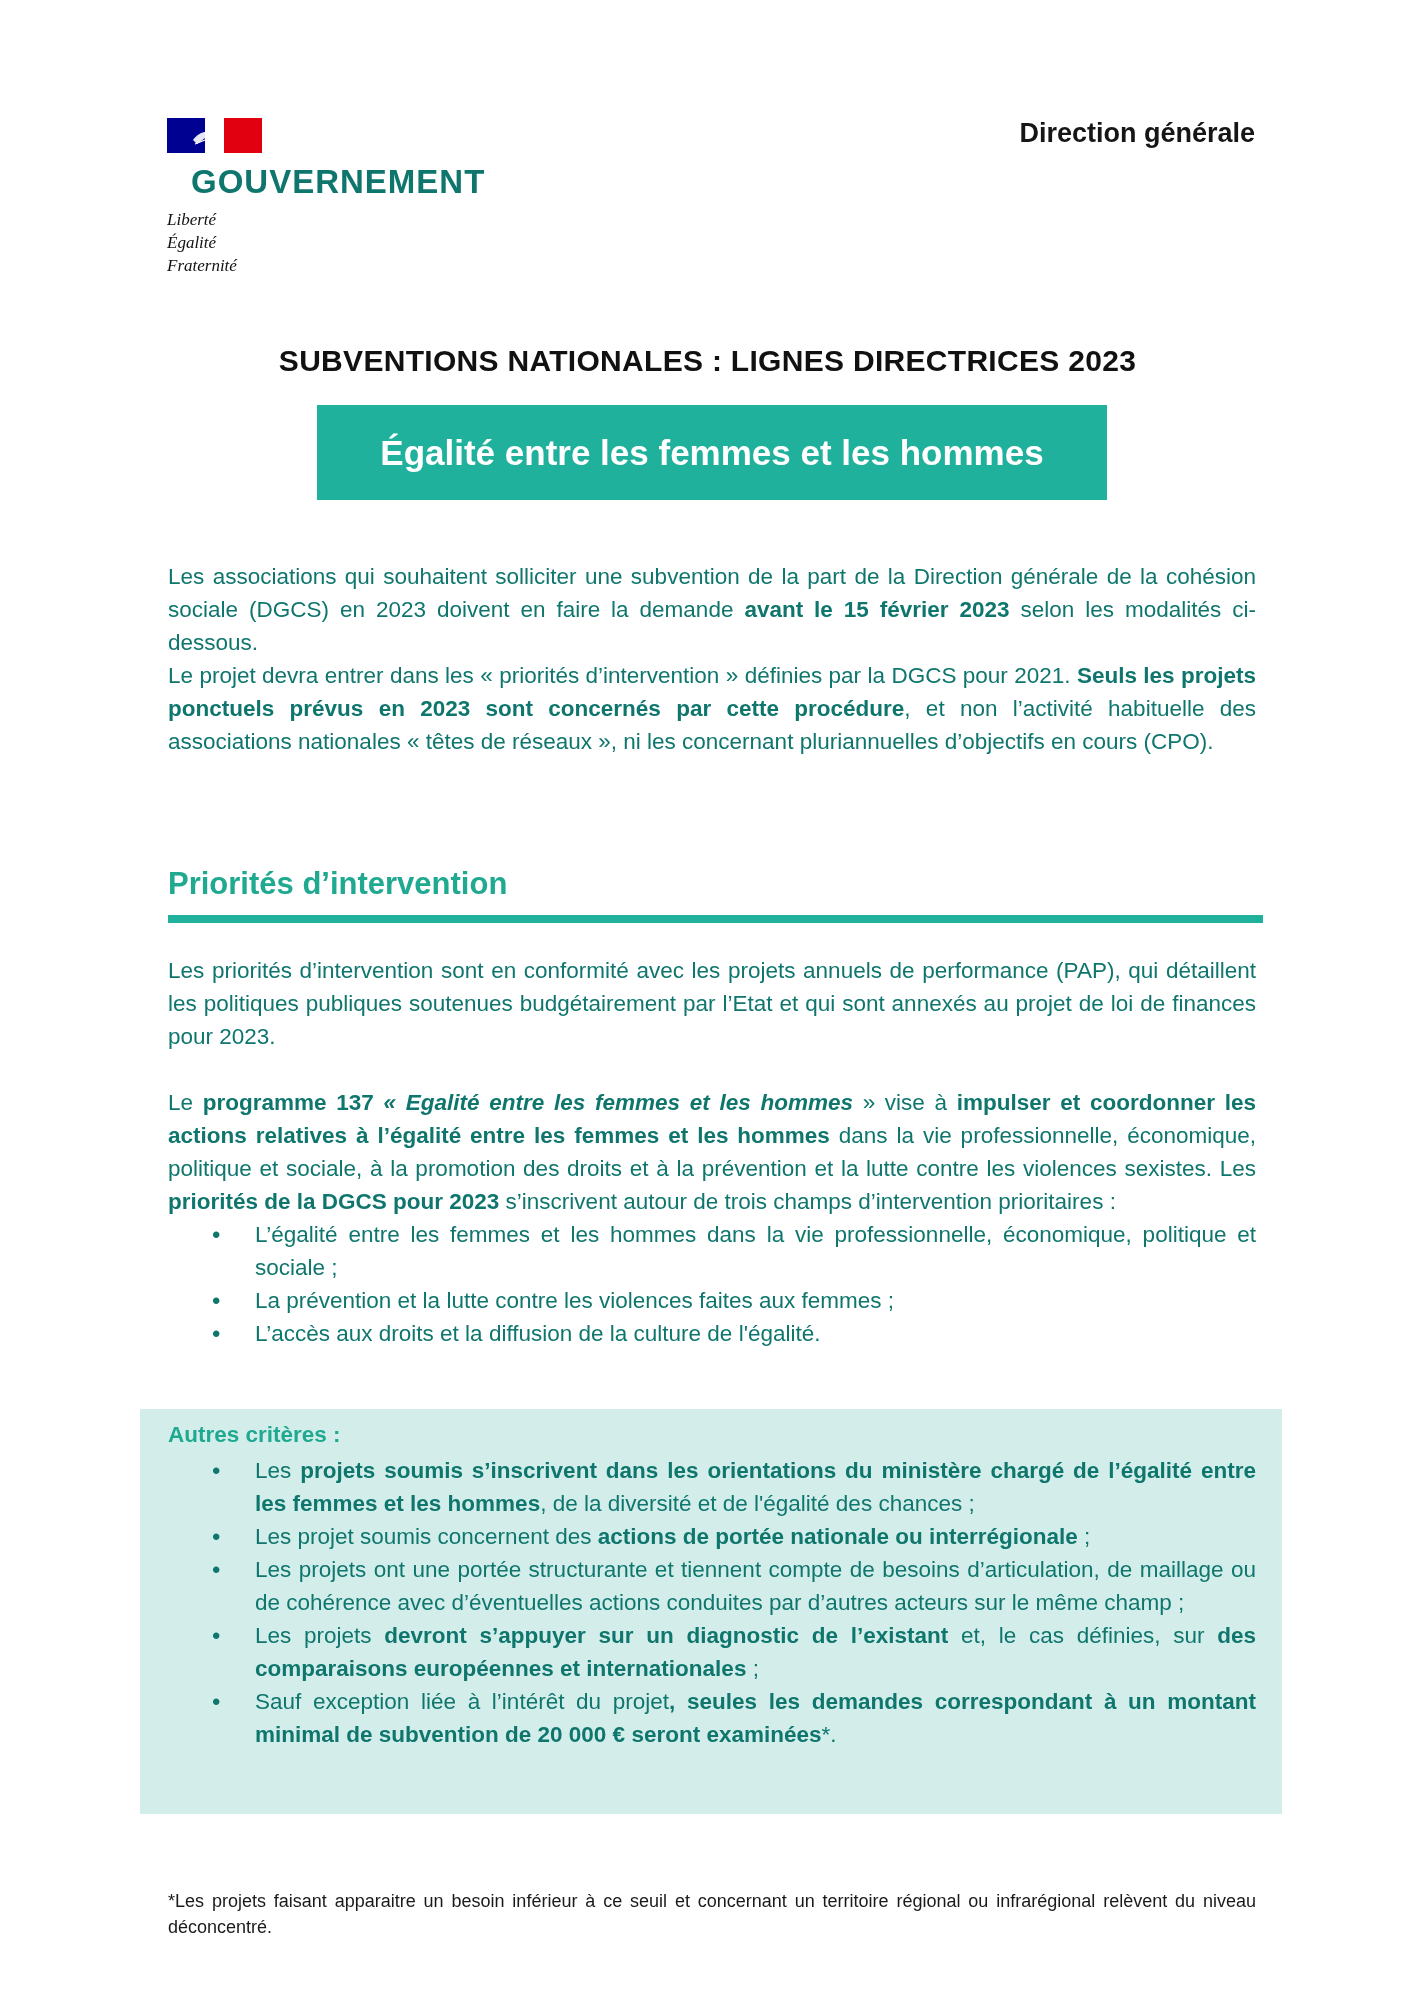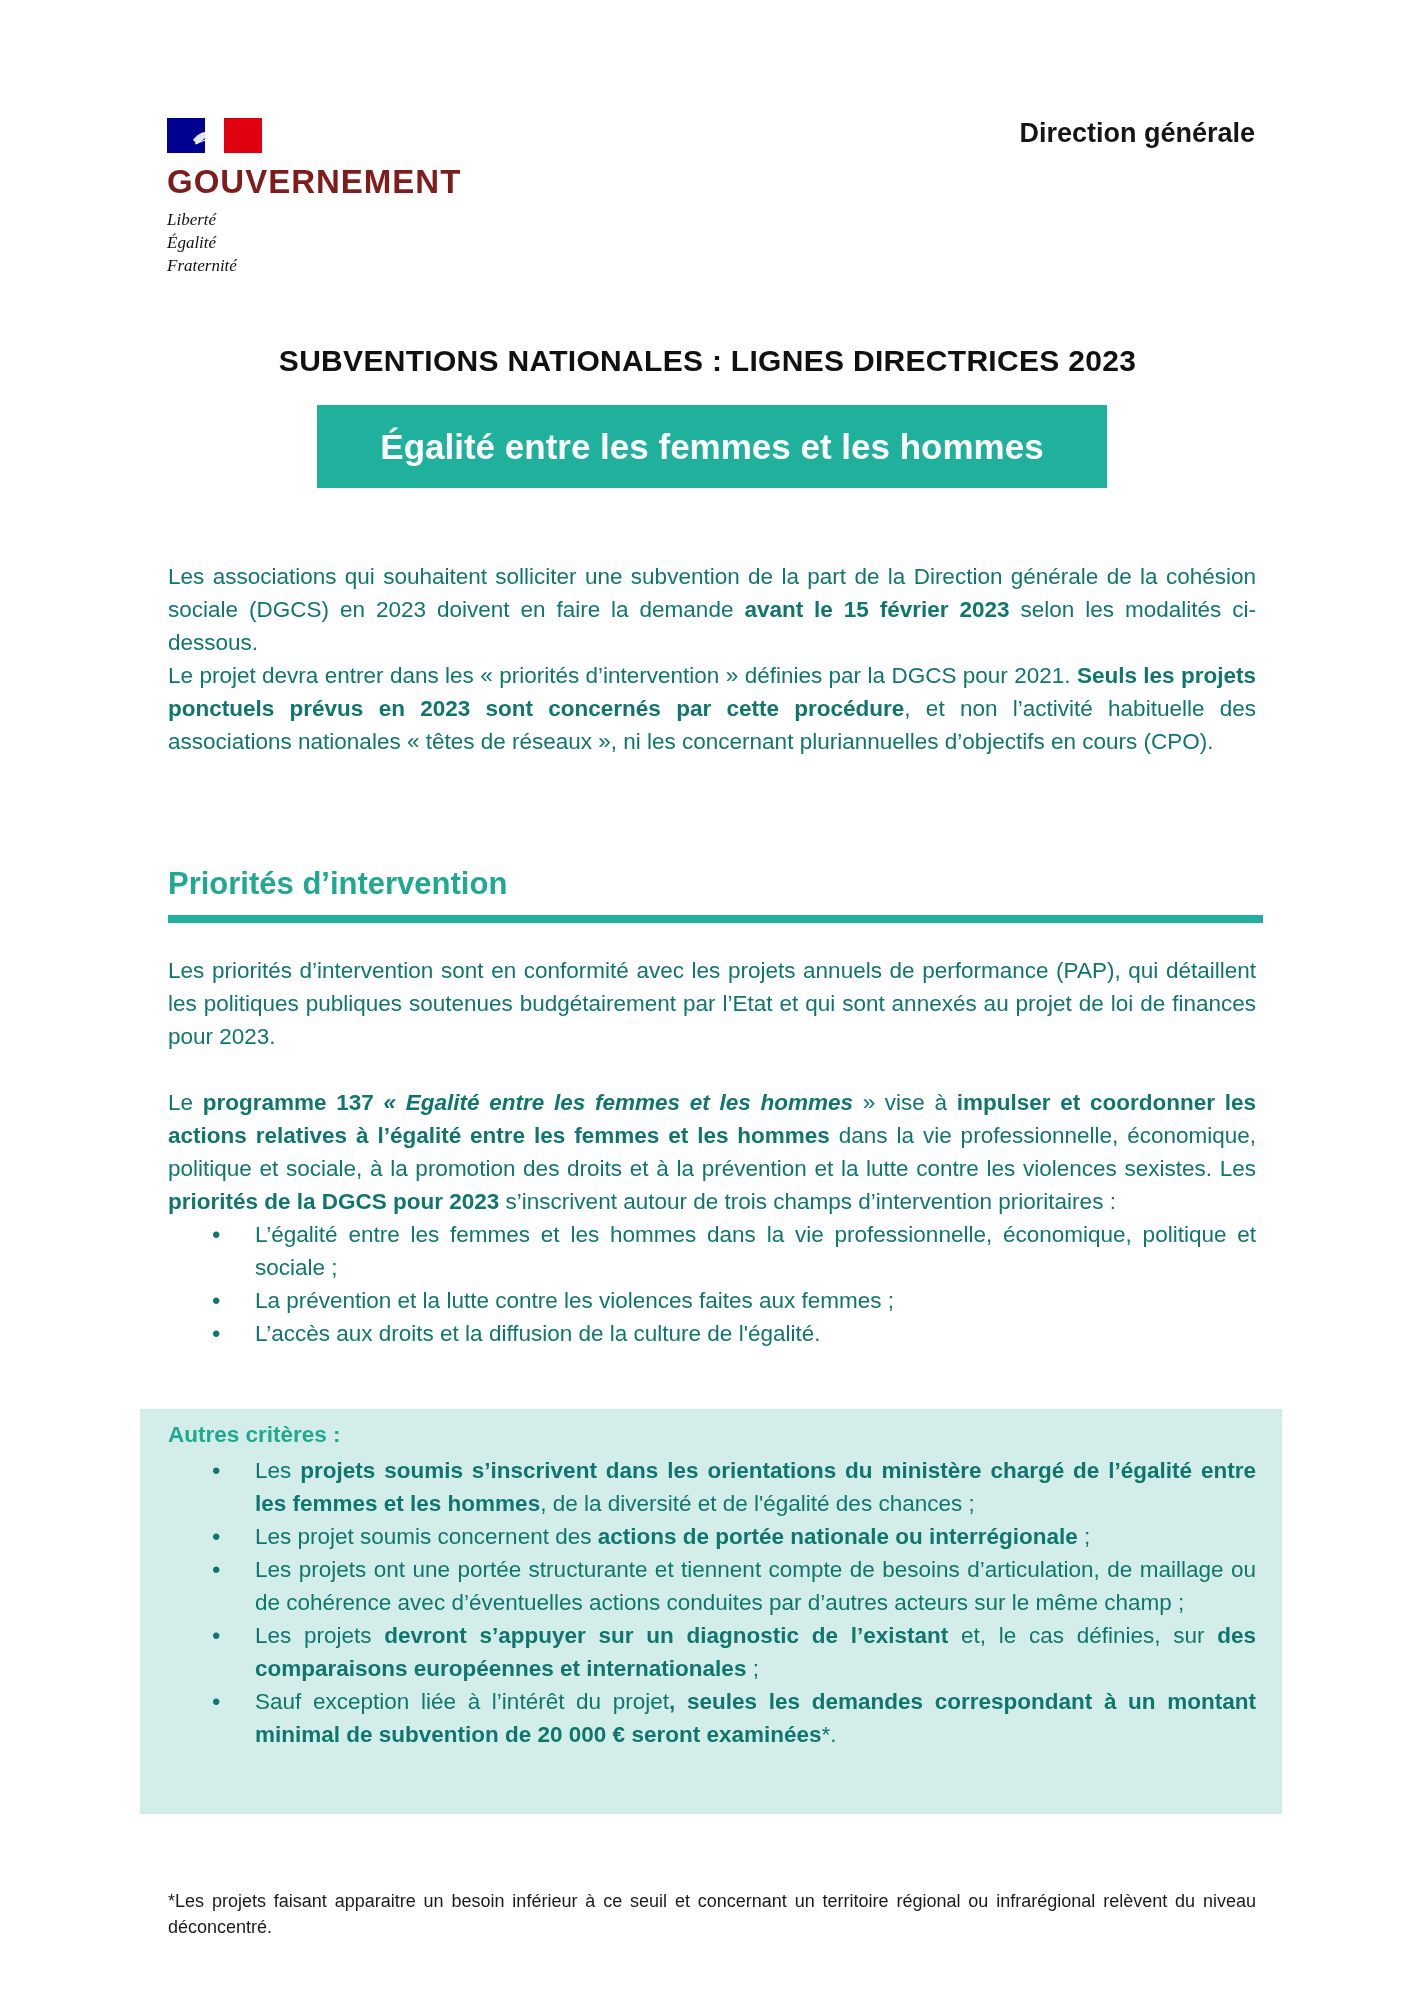--- a/index.html
+++ b/index.html
@@ -14,38 +14,38 @@
   .logo { position: absolute; left: 167px; top: 118px; width: 320px; }
   .flag { display: flex; width: 95px; height: 35px; }
   .flag .blue { width: 40%; background: #000091; position: relative; }
   .flag .white { width: 20%; background: #ffffff; position: relative; }
   .flag .red { width: 40%; background: #e1000f; }
   .flag .marianne {
     position: absolute; left: 22px; top: 4px; width: 34px; height: 27px;
   }
   .gouv {
     margin-top: 12px; font-weight: bold; font-size: 33px; letter-spacing: 1px;
-    color: #7f1d1d; line-height: 1;
+    color: #0f766e; line-height: 1; margin-left: 24px;
   }
   .motto {
     margin-top: 10px; font-family: "Liberation Serif", "DejaVu Serif", serif;
     font-style: italic; font-size: 17px; line-height: 23px; color: #111;
   }
 
   .dgcs {
     position: absolute; right: 160px; top: 113px; text-align: left;
     font-size: 27px; font-weight: bold; line-height: 40px; color: #161616;
   }
 
   .main-title {
     position: absolute; left: 0; width: 100%; top: 344px; text-align: center;
     font-size: 30px; font-weight: bold; color: #111; letter-spacing: 0.3px;
   }
   .banner {
-    position: absolute; left: 317px; top: 405px; width: 790px; height: 83px;
+    position: absolute; left: 317px; top: 405px; width: 790px; height: 95px;
     background: #20b19d; color: #ffffff; display: flex; align-items: center;
     justify-content: center; font-size: 35px; font-weight: bold;
   }
 
   .para {
     position: absolute; left: 168px; width: 1088px;
     font-size: 22.5px; line-height: 33px; text-align: justify; color: #0f766e;
   }
   .para b { font-weight: bold; }
   .para p { margin: 0; }

